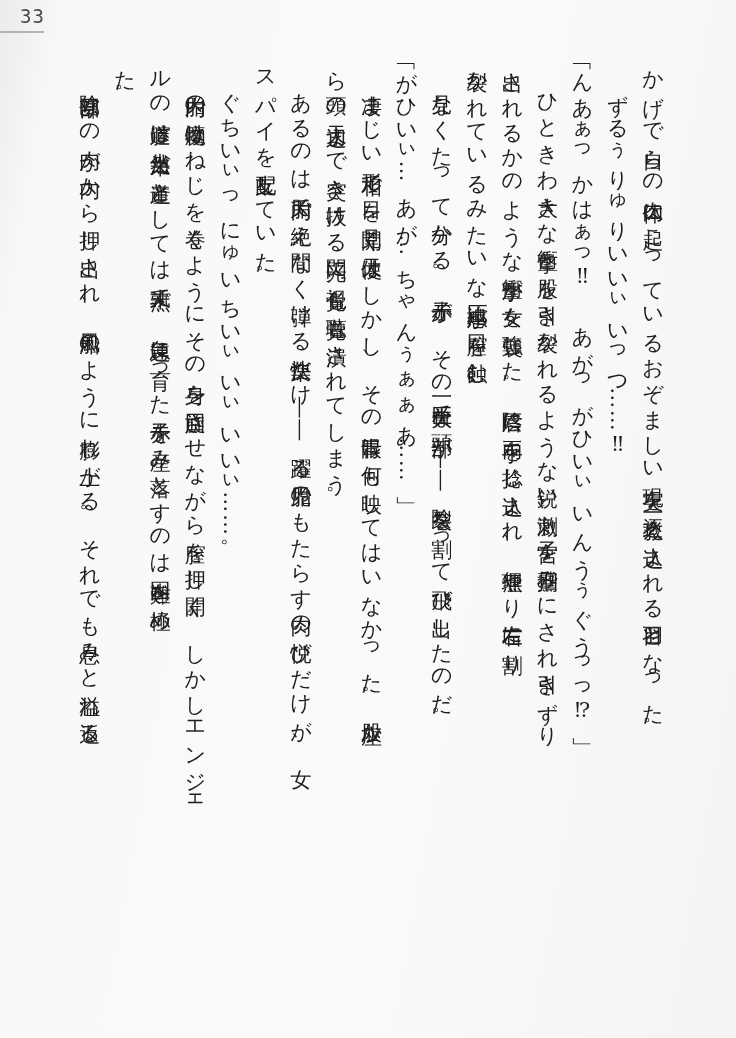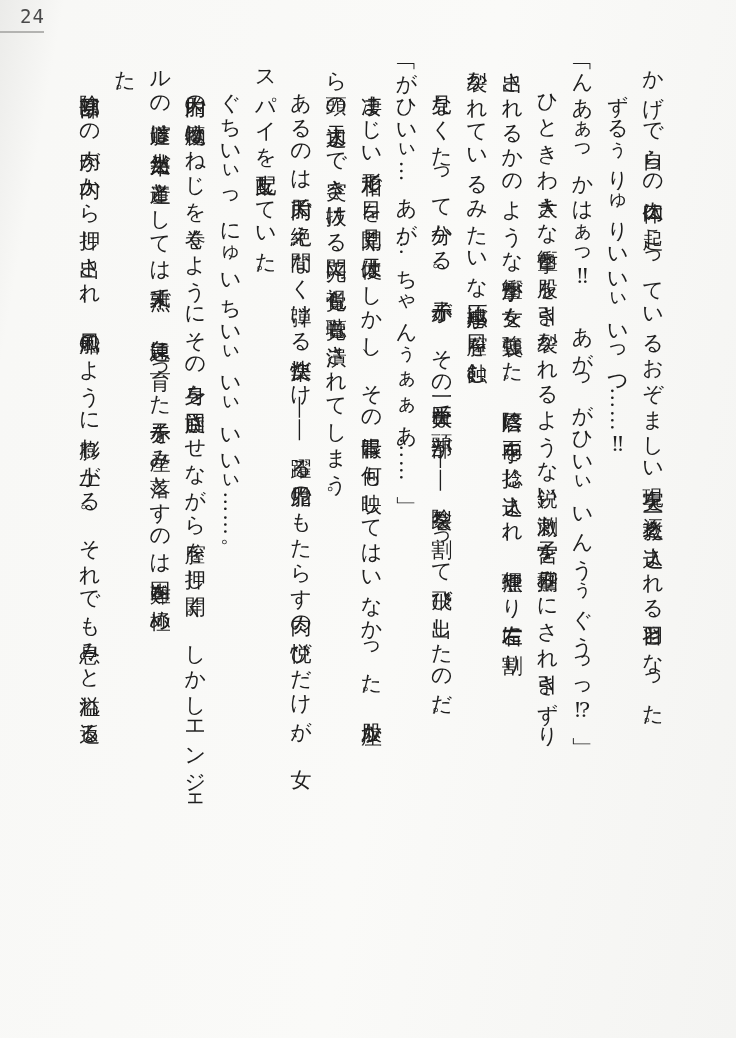--- a/index.html
+++ b/index.html
@@ -53,21 +53,21 @@
     margin: 0;
     padding: 0;
     white-space: pre;
   }
 </style>
 </head>
 <body>
 
 <div class="page">
 
-  <span class="folio-num">24</span>
+  <span class="folio-num">33</span>
   <div class="folio-rule"></div>
 
   <div class="text-block">
     <p class="tline">かげで自らの肉体に起こっているおぞましい現実を逐一教え込まれる羽目となった。</p>
     <p class="tline">　ずるぅりゅりいいぃいっつ……‼</p>
     <p class="tline">「んあぁっかはぁっ‼　あがっがひいぃいんうぅぐうっっ⁉」</p>
     <p class="tline">　ひときわ大きな衝撃と股を引き裂かれるような鋭い刺激、子宮を鷲掴みにされ引きずり</p>
     <p class="tline">出されるかのような衝撃が女を強襲した。陰唇に両手を捻じ込まれ、無理やり左右に割り</p>
     <p class="tline">裂かれているみたいな圧迫感が膣口を蝕む。</p>
     <p class="tline">　見なくたって分かる。赤子が、その一番巨大な頭部が――陰裂を割って飛び出したのだ。</p>

